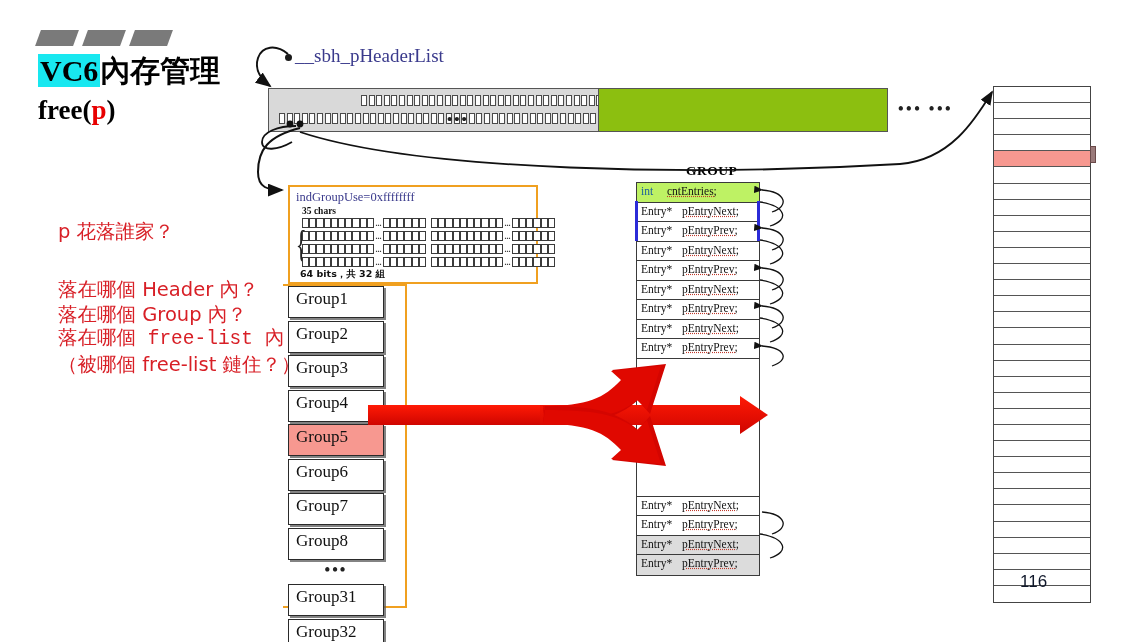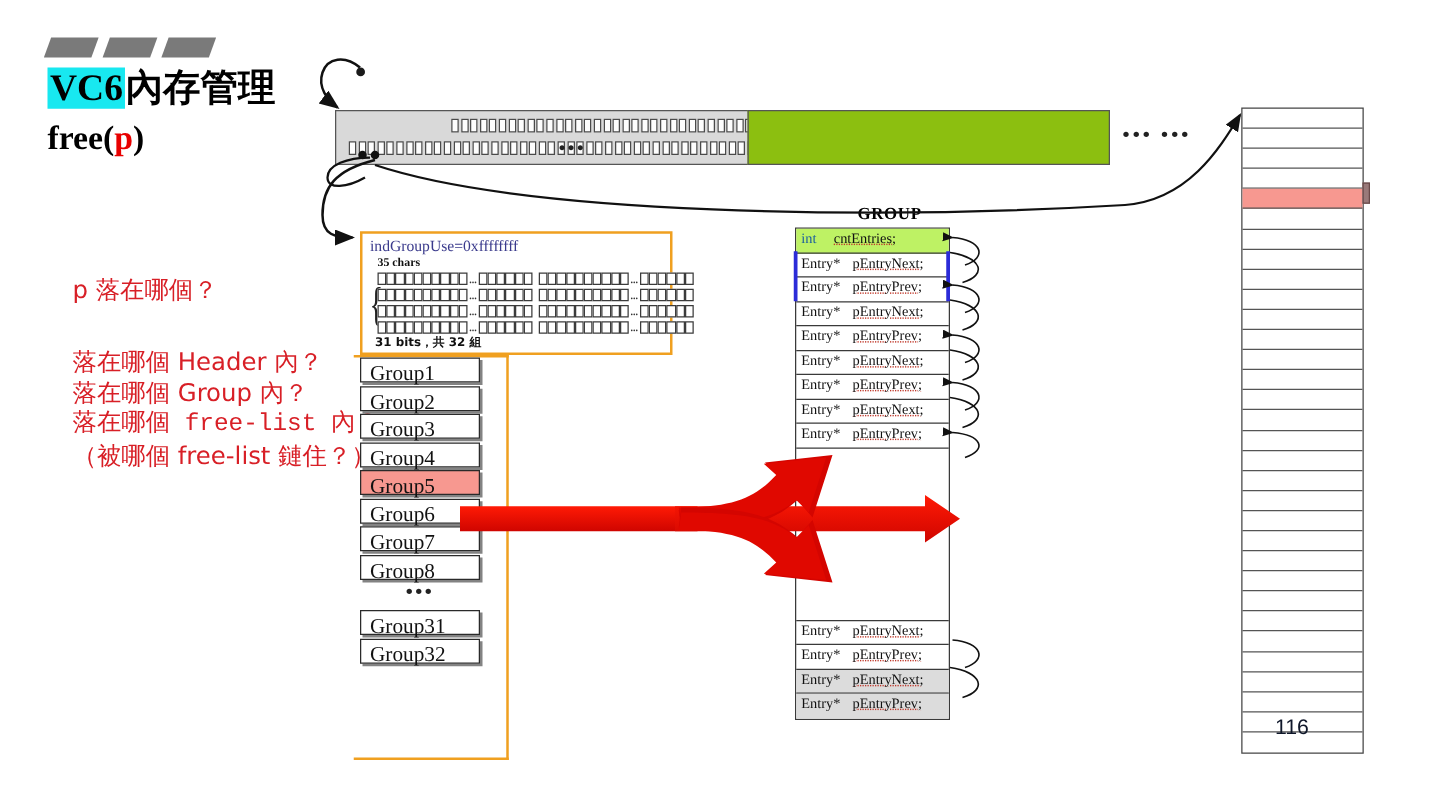--- a/index.html
+++ b/index.html
@@ -72,21 +72,21 @@
              border:.9px solid #3b3b3b;box-sizing:border-box;}
   .bitline .gap{width:9px;text-align:center;font-size:8px;color:#333;
                 font-weight:bold;line-height:9px;}
   .bitline .bigap{width:5px;}
   .brace{position:absolute;left:2px;top:42px;font-size:38px;color:#222;
          font-family:"Liberation Serif",serif;transform:scaleX(.6);
          line-height:.8;}
 
   
   .grouplist{position:absolute;left:288px;top:286px;width:96px;}
-  .gitem{position:relative;height:20px;margin-bottom:2.5px;
+  .gitem{position:relative;height:32px;margin-bottom:2.5px;
          border:1.7px solid #2a2a2a;background:#fff;box-sizing:border-box;
          box-shadow:2px 2px 0 rgba(90,90,90,.75);}
   .gitem span{position:absolute;left:7px;top:2px;font-size:17px;color:#111;}
   .gitem.hl{background:#f79890;}
   .gdots{height:22px;text-align:center;font-size:16px;font-weight:bold;
          color:#222;letter-spacing:2px;line-height:16px;}
   .orange-frame{position:absolute;left:283px;top:284px;width:124px;height:324px;
                 border:2.2px solid #f0a020;border-left:none;box-sizing:border-box;
                 pointer-events:none;}
 
@@ -136,28 +136,29 @@
   </div>
 
   <div class="title-row">
     <span class="title-hl">VC6</span><span class="title-cn">內存管理</span>
   </div>
   <div class="free-row">
     <span>free(</span><span class="pvar">p</span><span>)</span>
   </div>
 
   <div class="qblock cjk">
-    <div class="q1">p 落在哪個？</div>
+    <div class="q1">p 花落誰家？</div>
     <div class="q2">落在哪個 Header 內？</div>
     <div class="q3">落在哪個 Group 內？</div>
     <div class="q4">落在哪個 free-list 內？</div>
     <div class="q5">（被哪個 free-list 鏈住？）</div>
   </div>
 
   <div class="hdr-dot"></div>
+  <div class="hdr-label">__sbh_pHeaderList</div>
 
   <div class="hdrbar">
     <div class="cellrow row-top" id="hdrTop">
         <span></span>
         <span></span>
         <span></span>
         <span></span>
         <span></span>
         <span></span>
         <span></span>
@@ -402,21 +403,21 @@
           <b></b>
           <span class="gap">...</span>
           <b></b>
           <b></b>
           <b></b>
           <b></b>
           <b></b>
           <b></b>
         </div>
       </div>
-    <div class="bits-label cjk">31 bits，共 32 組</div>
+    <div class="bits-label cjk">64 bits，共 32 組</div>
   </div>
 
   <div class="orange-frame"></div>
 
   <div class="grouplist" id="groupList">
       <div class="gitem">
         <span>Group1</span>
       </div>
       <div class="gitem">
         <span>Group2</span>

